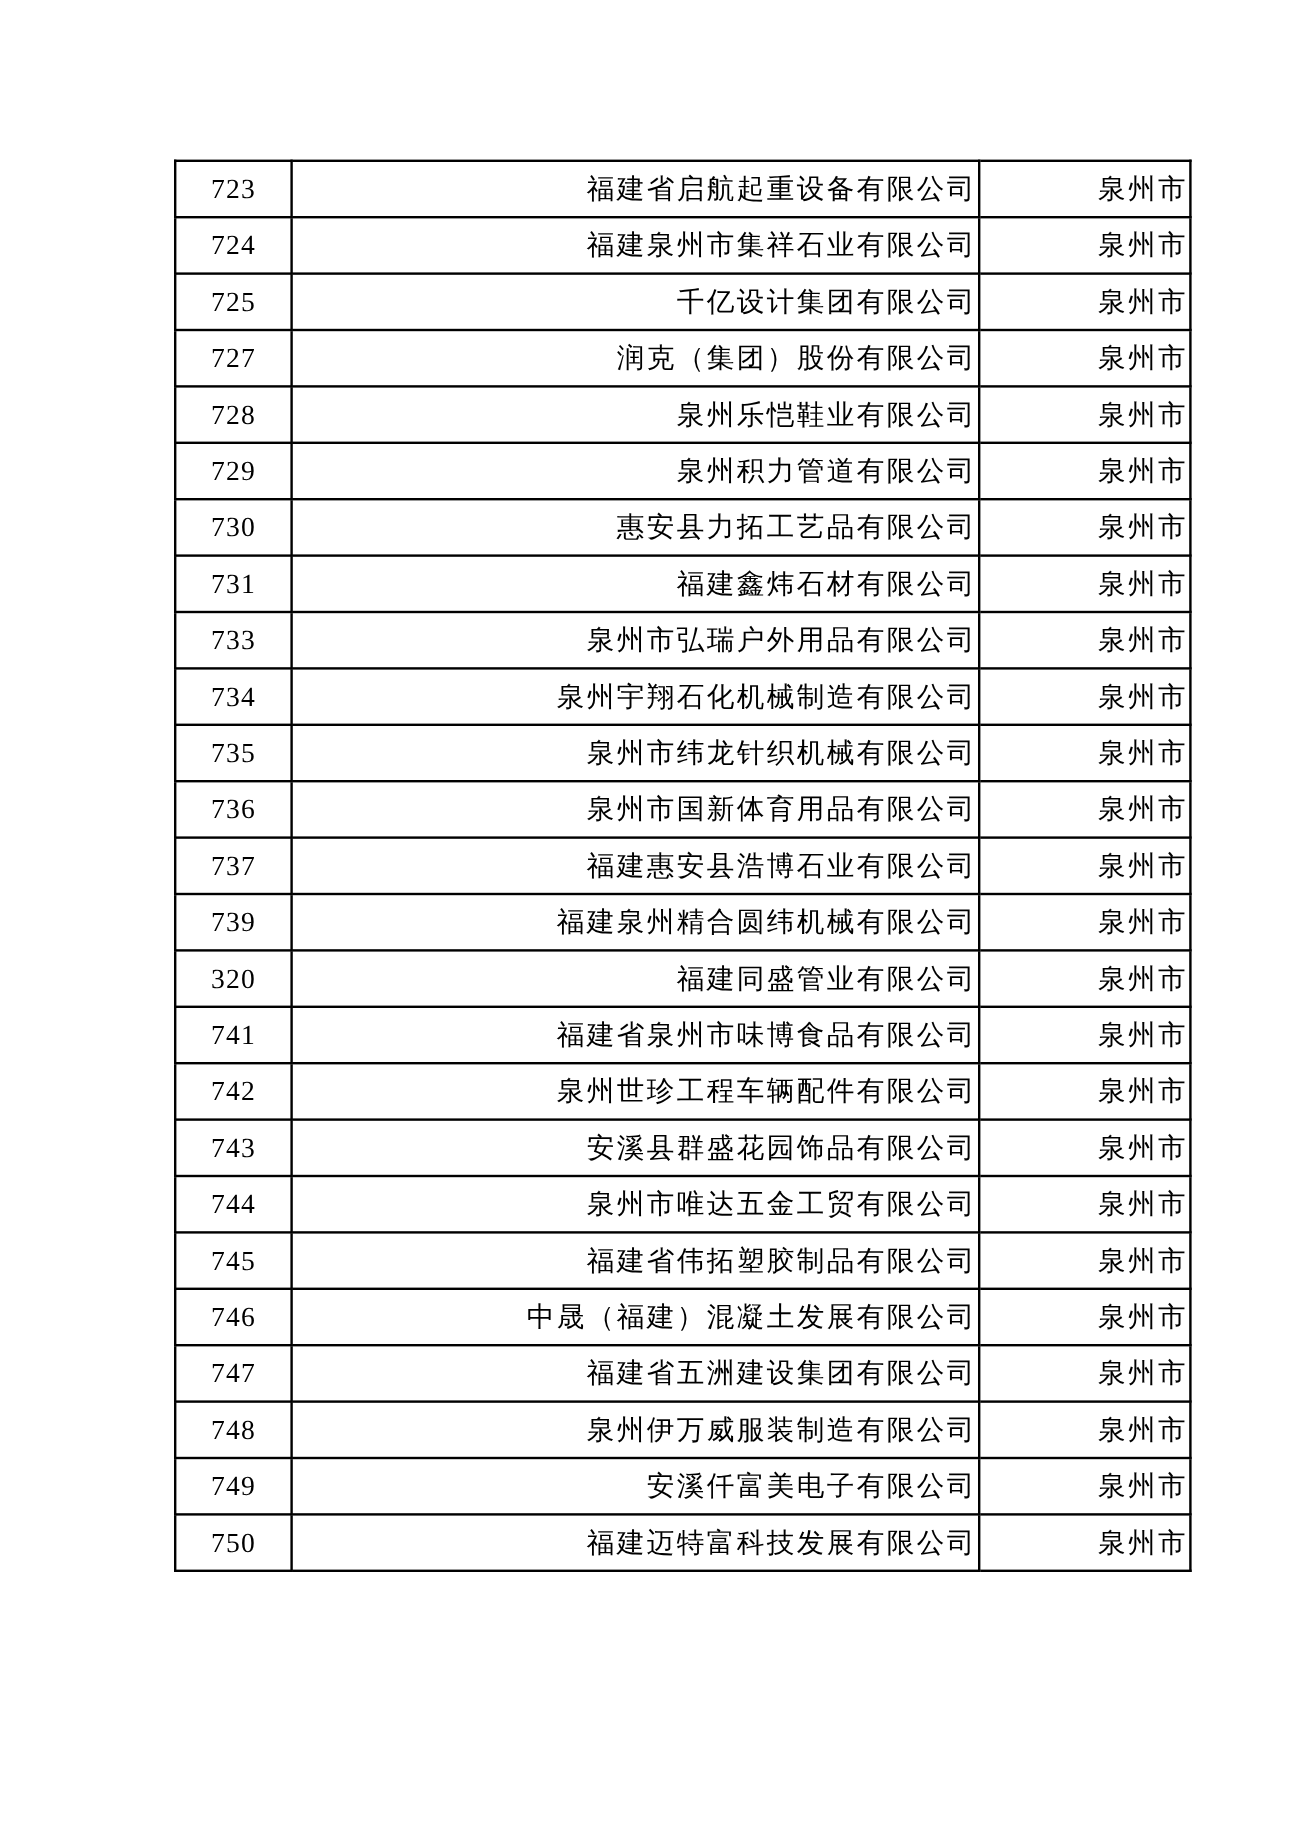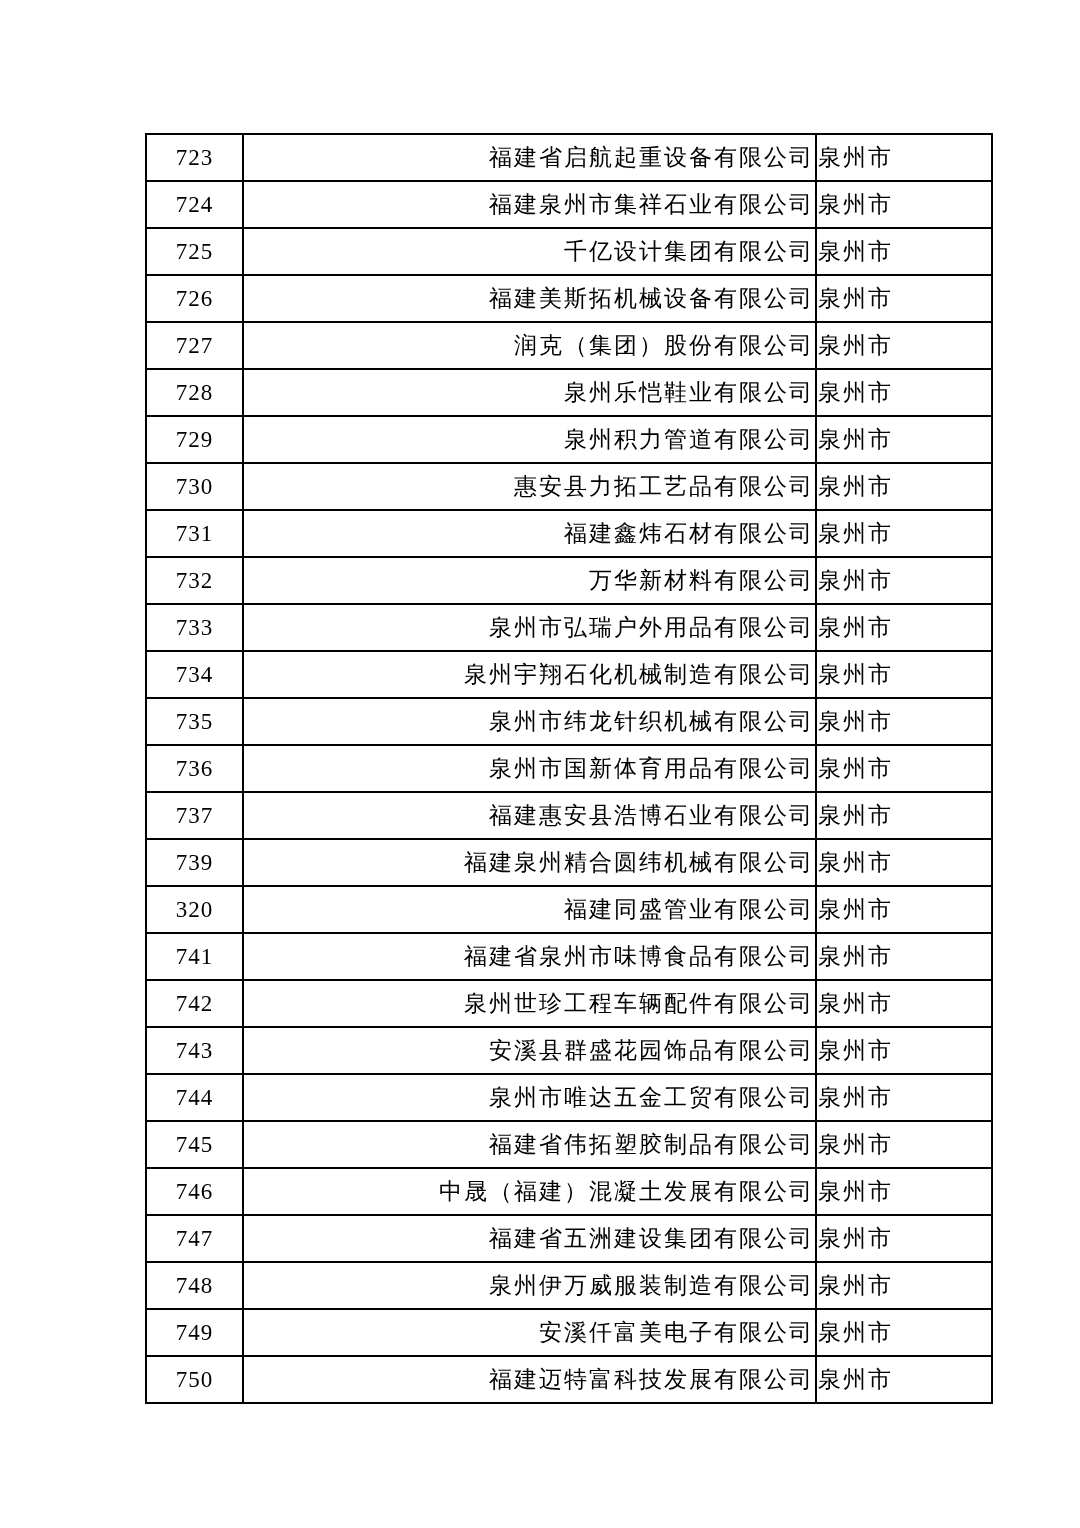--- a/index.html
+++ b/index.html
@@ -40,21 +40,21 @@
     font-size: 24px;
   }
   td.company {
     width: 561px;
     text-align: right;
     padding-left: 9px;
     letter-spacing: 2px;
   }
   td.city {
     width: 172px;
-    text-align: left;
+    text-align: right;
     letter-spacing: 2px;
   }
 </style>
 </head>
 <body>
 
 <div class="page">
   <table class="company-table">
     <tbody>
         <tr>
@@ -66,25 +66,20 @@
           <td class="no">724</td>
           <td class="company">福建泉州市集祥石业有限公司</td>
           <td class="city">泉州市</td>
         </tr>
         <tr>
           <td class="no">725</td>
           <td class="company">千亿设计集团有限公司</td>
           <td class="city">泉州市</td>
         </tr>
         <tr>
-          <td class="no">726</td>
-          <td class="company">福建美斯拓机械设备有限公司</td>
-          <td class="city">泉州市</td>
-        </tr>
-        <tr>
           <td class="no">727</td>
           <td class="company">润克（集团）股份有限公司</td>
           <td class="city">泉州市</td>
         </tr>
         <tr>
           <td class="no">728</td>
           <td class="company">泉州乐恺鞋业有限公司</td>
           <td class="city">泉州市</td>
         </tr>
         <tr>
@@ -93,25 +88,20 @@
           <td class="city">泉州市</td>
         </tr>
         <tr>
           <td class="no">730</td>
           <td class="company">惠安县力拓工艺品有限公司</td>
           <td class="city">泉州市</td>
         </tr>
         <tr>
           <td class="no">731</td>
           <td class="company">福建鑫炜石材有限公司</td>
-          <td class="city">泉州市</td>
-        </tr>
-        <tr>
-          <td class="no">732</td>
-          <td class="company">万华新材料有限公司</td>
           <td class="city">泉州市</td>
         </tr>
         <tr>
           <td class="no">733</td>
           <td class="company">泉州市弘瑞户外用品有限公司</td>
           <td class="city">泉州市</td>
         </tr>
         <tr>
           <td class="no">734</td>
           <td class="company">泉州宇翔石化机械制造有限公司</td>

